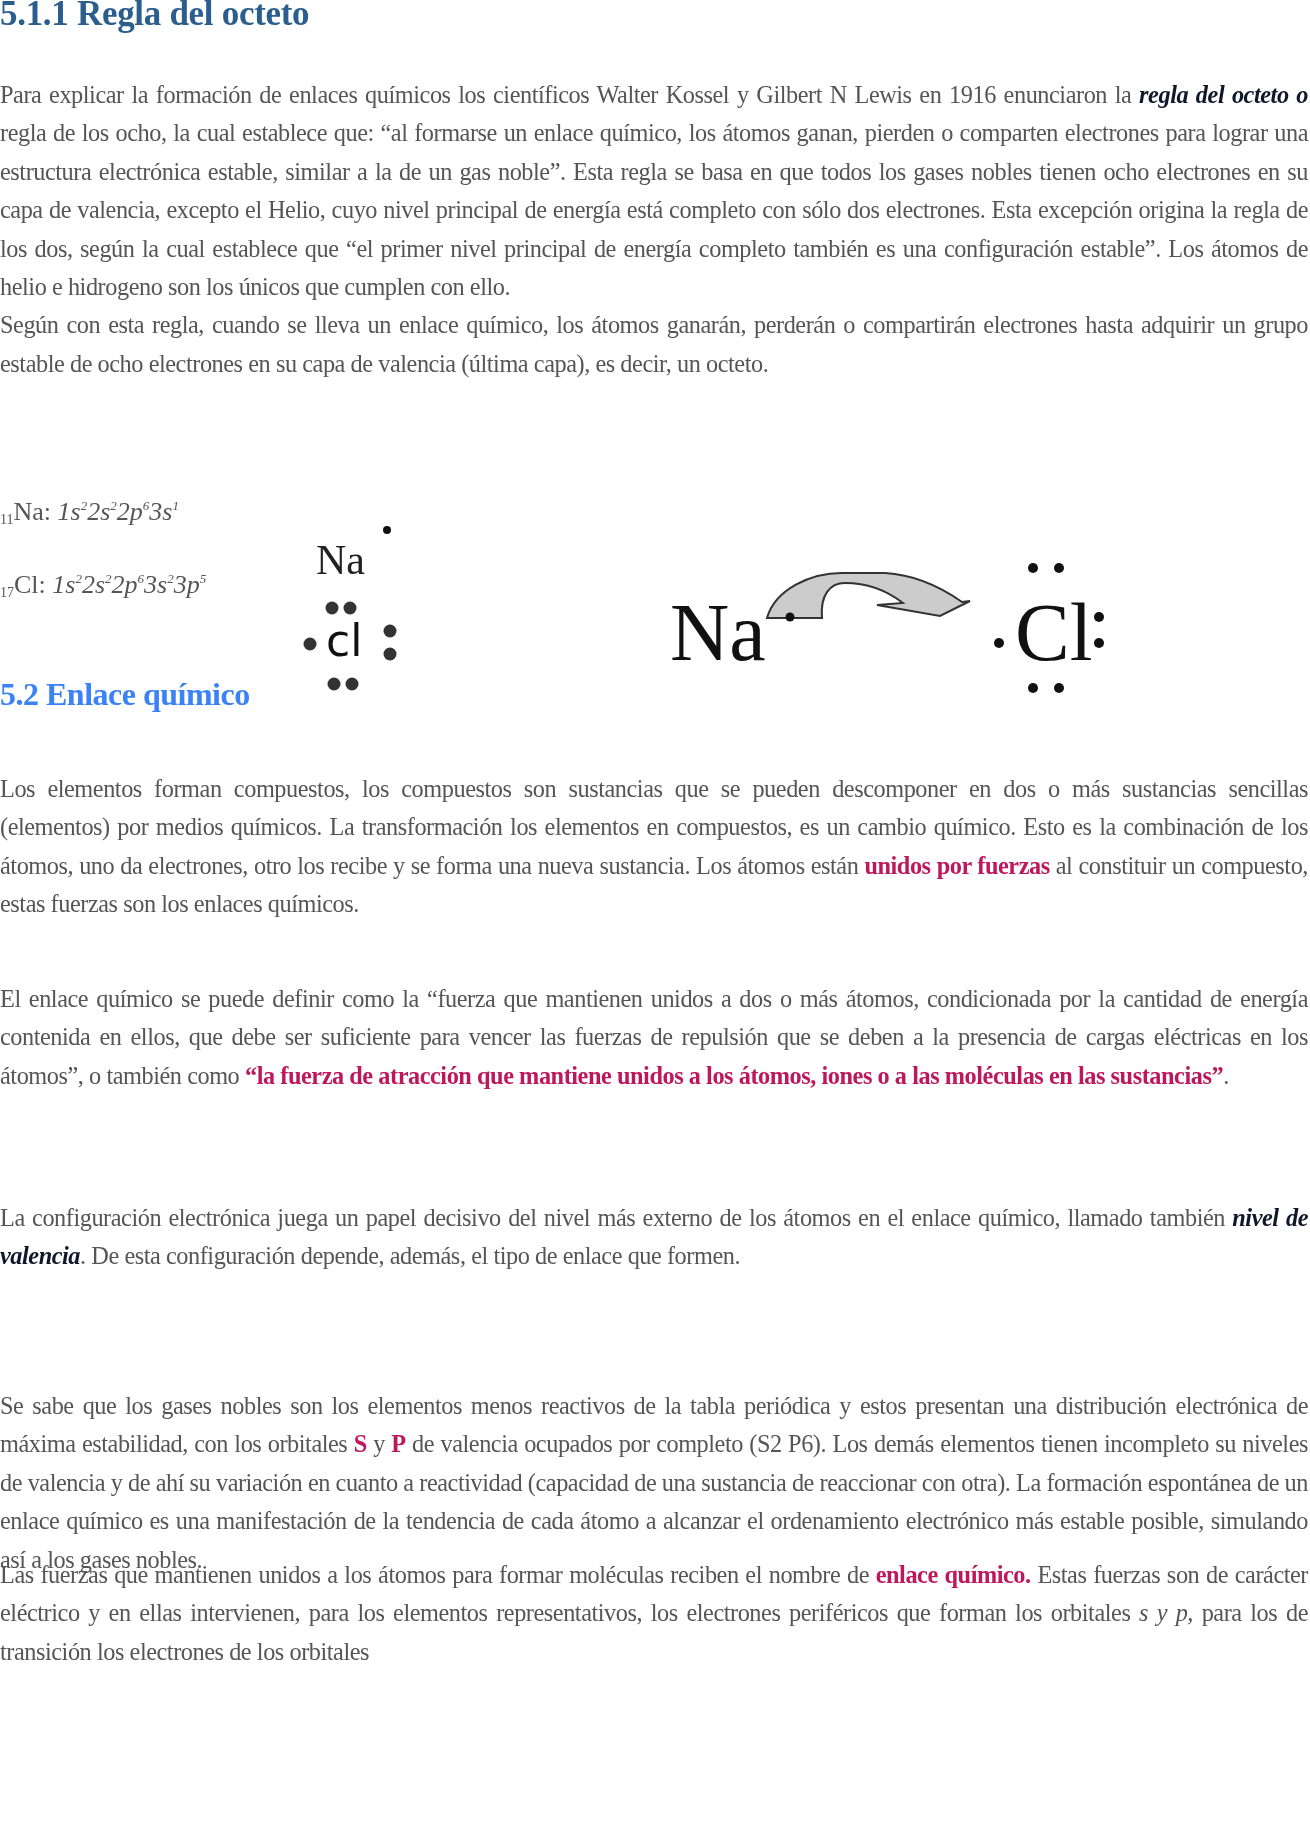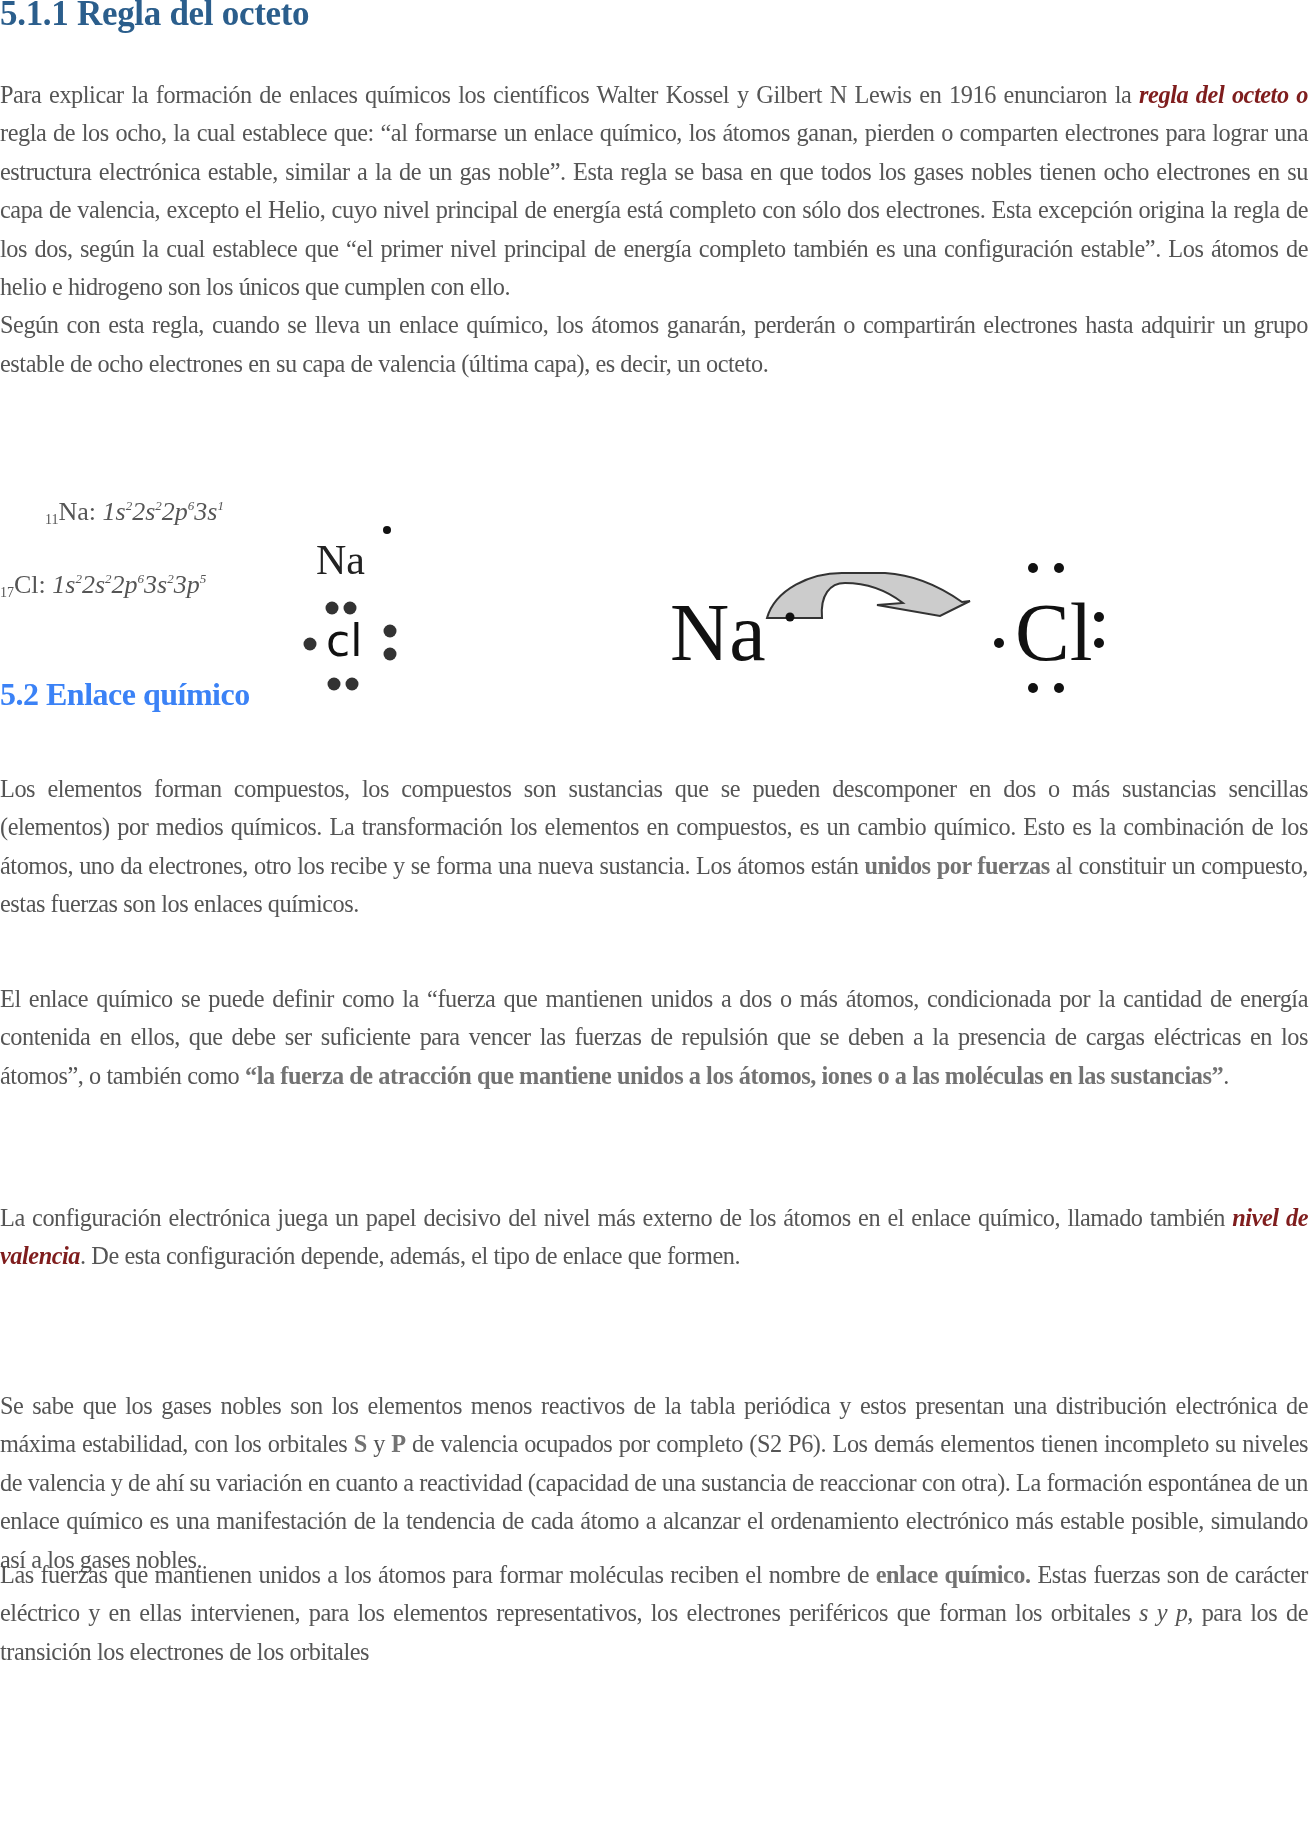--- a/index.html
+++ b/index.html
@@ -21,37 +21,37 @@
     position: absolute; left: 0; top: 676px;
     font-size: 32px; font-weight: bold; color: #3b82f6;
     letter-spacing: -0.5px; margin: 0; white-space: nowrap;
   }
   .para {
     position: absolute; left: 0; width: 1308px;
     font-size: 24.3px; line-height: 38.4px;
     text-align: justify; margin: 0;
     letter-spacing: -0.45px;
   }
-  .para b { color: #737373; font-weight: bold; }
-  .para .bi { font-weight: bold; font-style: italic; color: #7f1d1d; }
+  .para b { color: #be185d; font-weight: bold; }
+  .para .bi { font-weight: bold; font-style: italic; color: #0f172a; }
   .para .it { font-style: italic; }
   #p1 { top: 76px; }
   #p2 { top: 770px; }
   #p3 { top: 980px; }
   #p4 { top: 1182px; margin-top: 17px; }
   #p5 { top: 1387px; }
   #p6 { top: 1556px; }
   .config {
     position: absolute; left: 0;
     font-size: 26px; white-space: nowrap; color: #555555;
   }
   .config sub { font-size: 14px; vertical-align: -4px; }
   .config .orb { font-style: italic; }
   .config sup { font-size: 13px; font-style: italic; vertical-align: 10px; }
-  #config-na { top: 497px; padding-left: 45px; }
+  #config-na { top: 497px; }
   #config-cl { top: 570px; }
   .lewis-small { position: absolute; left: 290px; top: 512px; width: 120px; height: 185px; }
   .lewis-big { position: absolute; left: 640px; top: 545px; width: 480px; height: 160px; }
   .footer {
     position: absolute; left: 0; width: 1310px; top: 1787px;
     text-align: center; font-size: 26px; color: #555555;
   }
   .footer .dot { font-weight: bold; }
 </style>
 </head>

